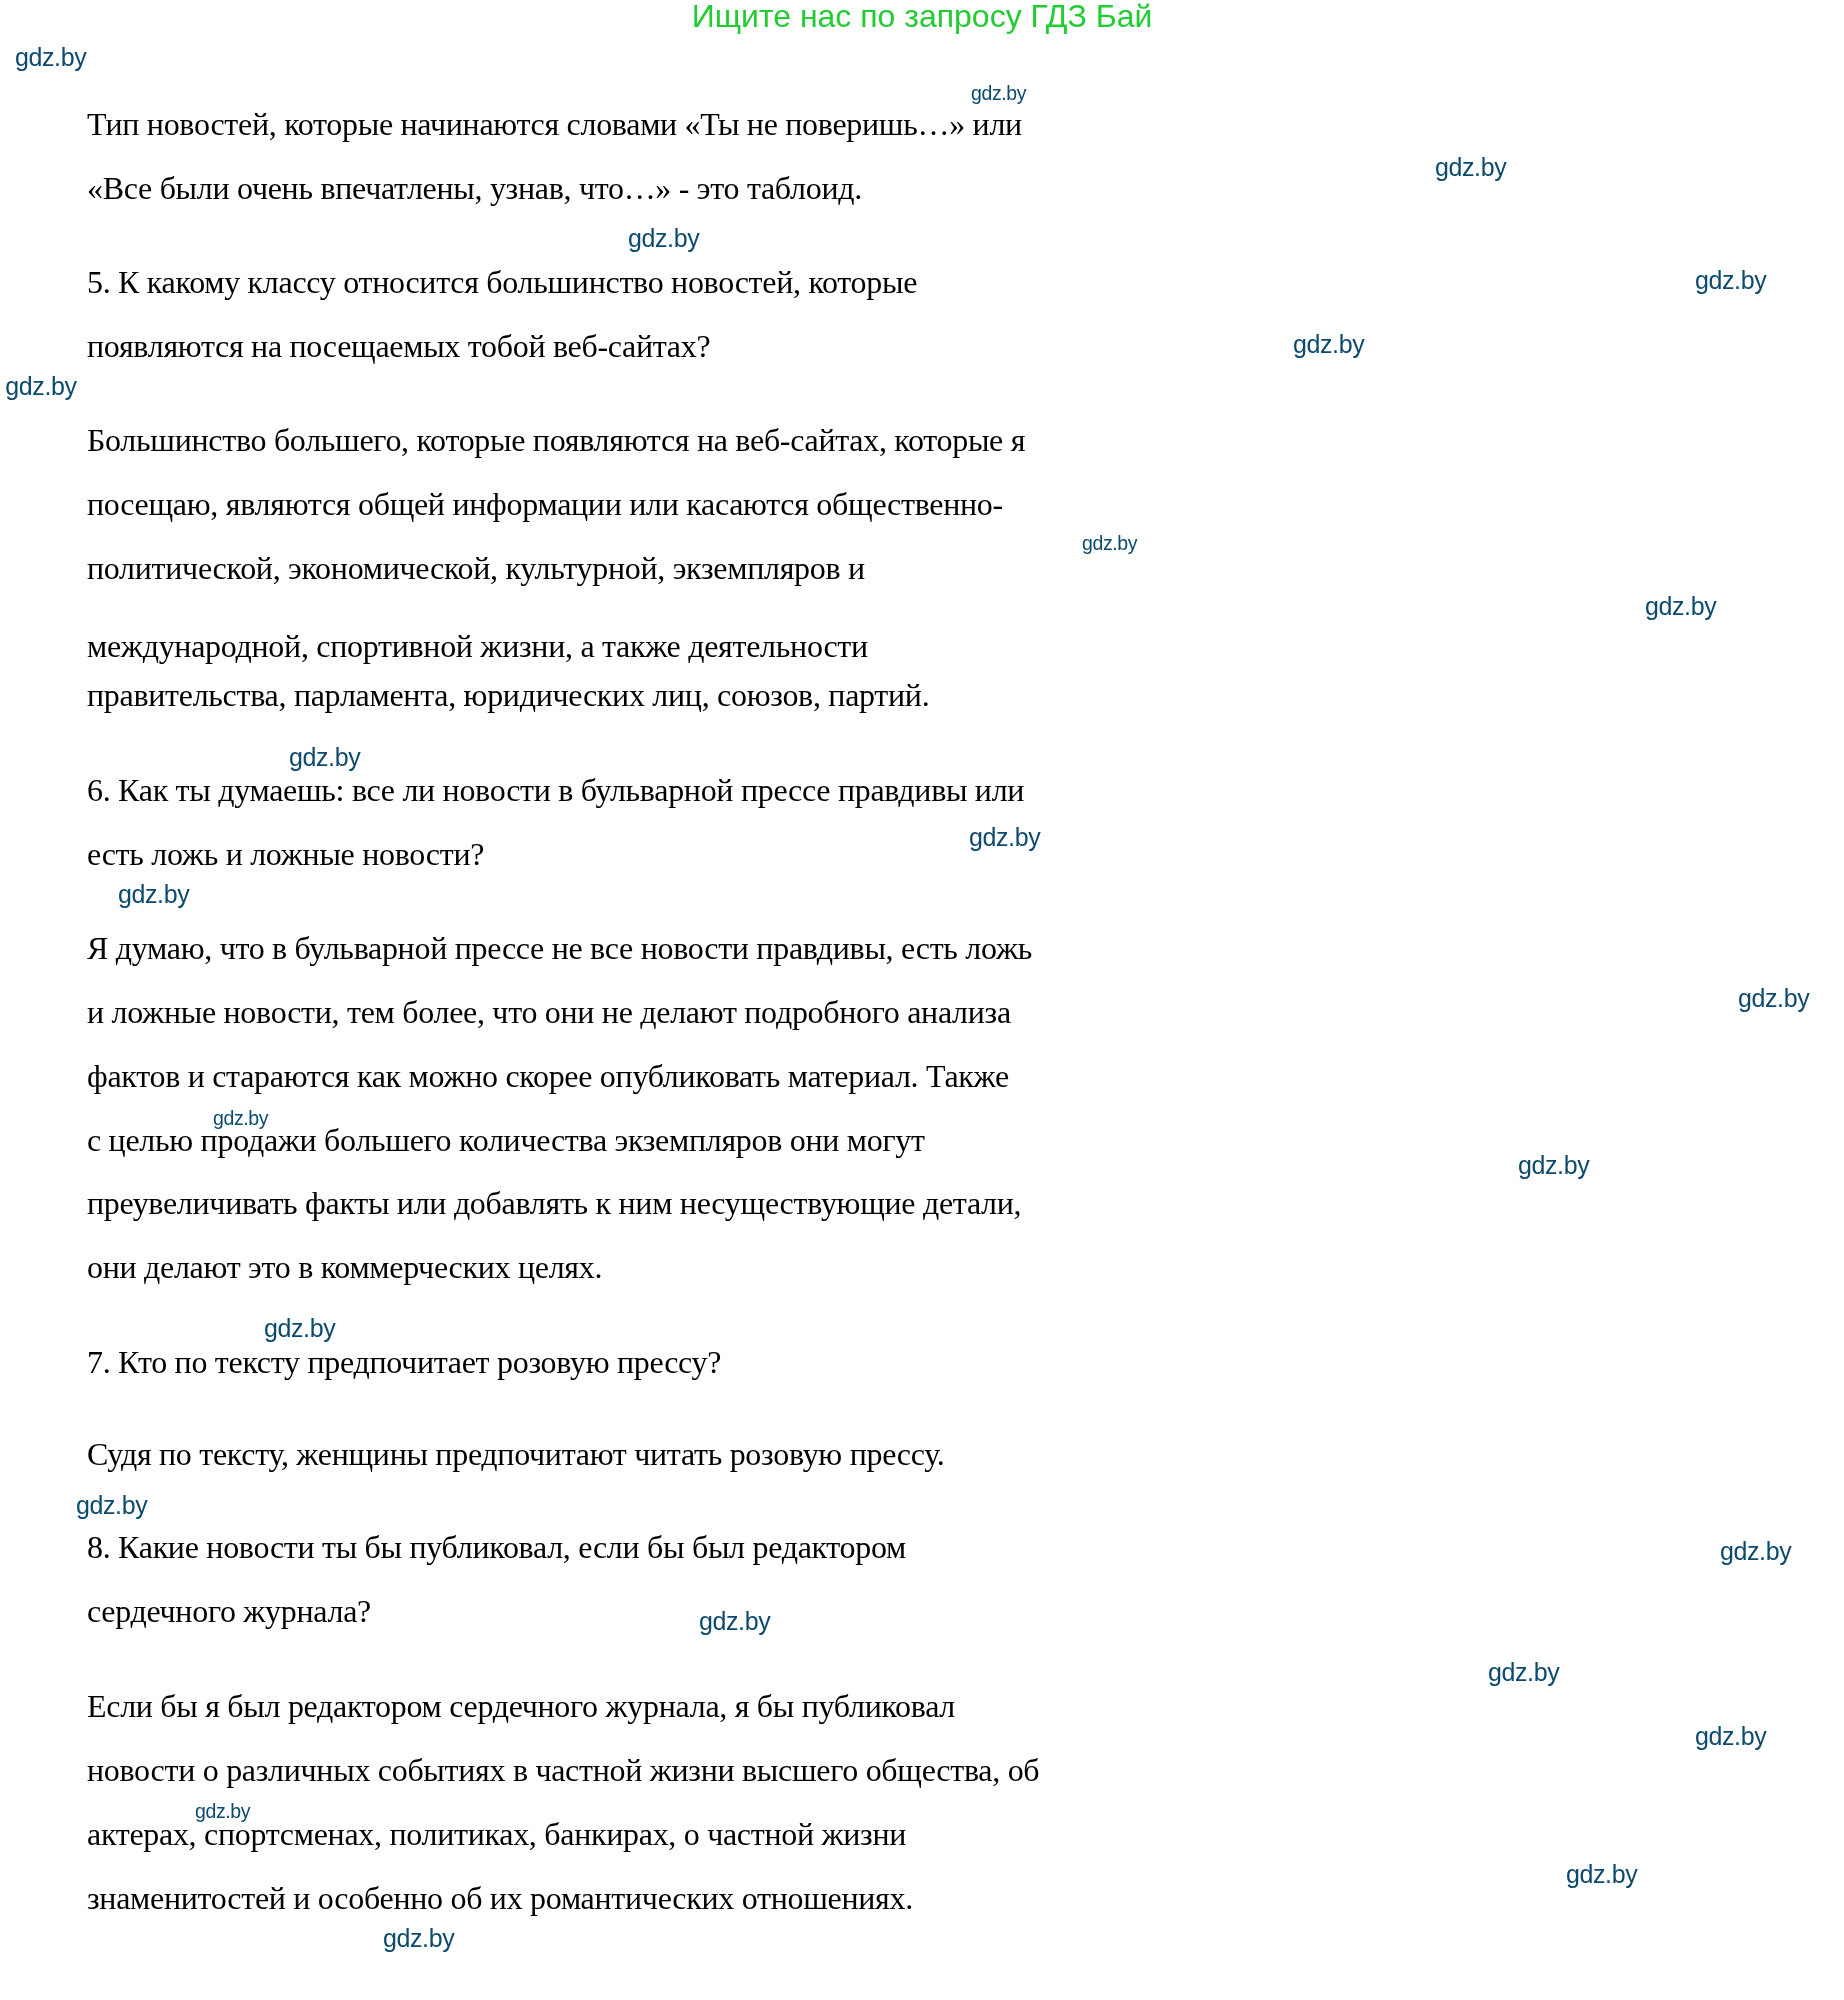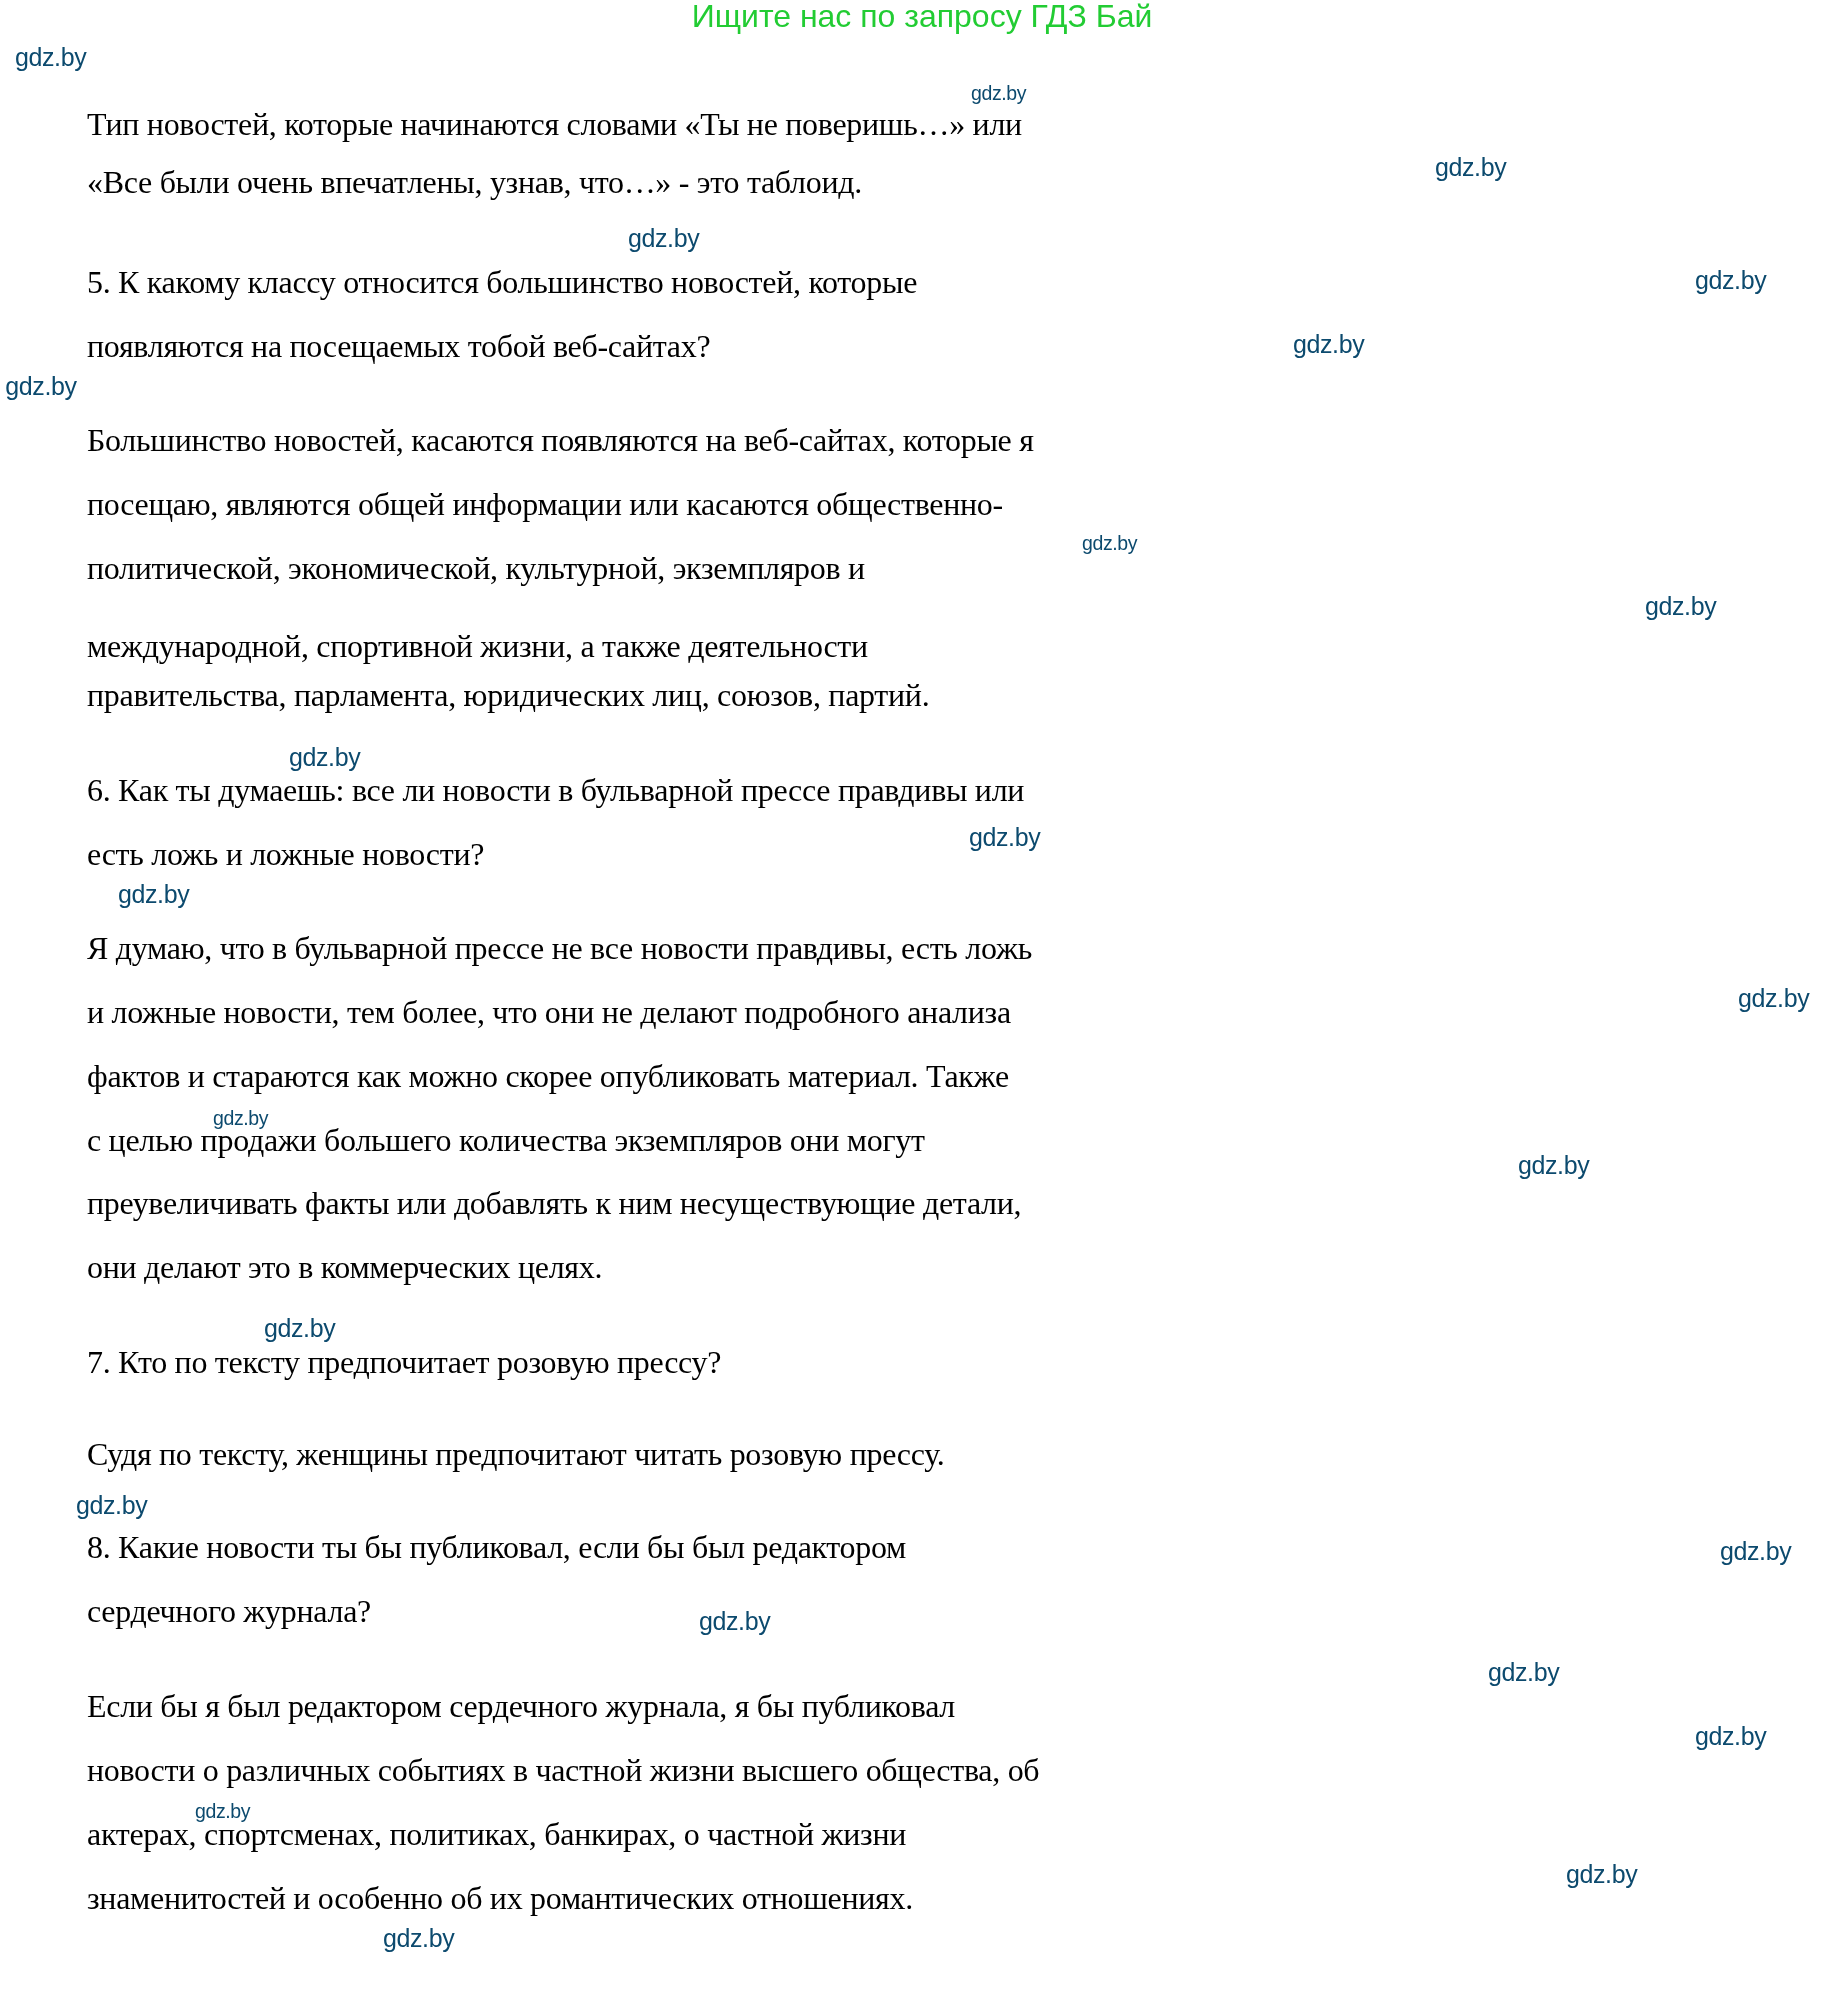--- a/index.html
+++ b/index.html
@@ -87,30 +87,30 @@
 <div class="wm" style="left:699px; top:1607px;">gdz.by</div>
 <div class="wm" style="left:1488px; top:1658px;">gdz.by</div>
 <div class="wm" style="left:1695px; top:1722px;">gdz.by</div>
 <div class="wm small" style="left:195px; top:1800px;">gdz.by</div>
 <div class="wm" style="left:1566px; top:1860px;">gdz.by</div>
 <div class="wm" style="left:383px; top:1924px;">gdz.by</div>
 
 <div>
   <div>
     <div class="line" style="top:98px;">Тип новостей, которые начинаются словами «Ты не поверишь…» или</div>
-    <div class="line" style="top:156px;font-family:Liberation Serif, serif;">«Все были очень впечатлены, узнав, что…» - это таблоид.</div>
+    <div class="line" style="top:162px;font-family:Liberation Serif, serif;">«Все были очень впечатлены, узнав, что…» - это таблоид.</div>
   </div>
 
   <div>
     <div class="line" style="top:256px;">5. К какому классу относится большинство новостей, которые</div>
     <div class="line" style="top:320px;">появляются на посещаемых тобой веб-сайтах?</div>
   </div>
 
   <div>
-    <div class="line" style="top:414px;">Большинство новостей, касаются появляются на веб-сайтах, которые я</div>
+    <div class="line" style="top:414px;">Большинство большего, которые появляются на веб-сайтах, которые я</div>
     <div class="line" style="top:478px;">посещаю, являются общей информации или касаются общественно-</div>
     <div class="line" style="top:542px;">политической, экономической, культурной, экземпляров и</div>
     <div class="line" style="top:620px;">международной, спортивной жизни, а также деятельности</div>
     <div class="line" style="top:669px;">правительства, парламента, юридических лиц, союзов, партий.</div>
   </div>
 
   <div>
     <div class="line" style="top:764px;text-align:center;">6. Как ты думаешь: все ли новости в бульварной прессе правдивы или</div>
     <div class="line" style="top:828px;">есть ложь и ложные новости?</div>
   </div>

